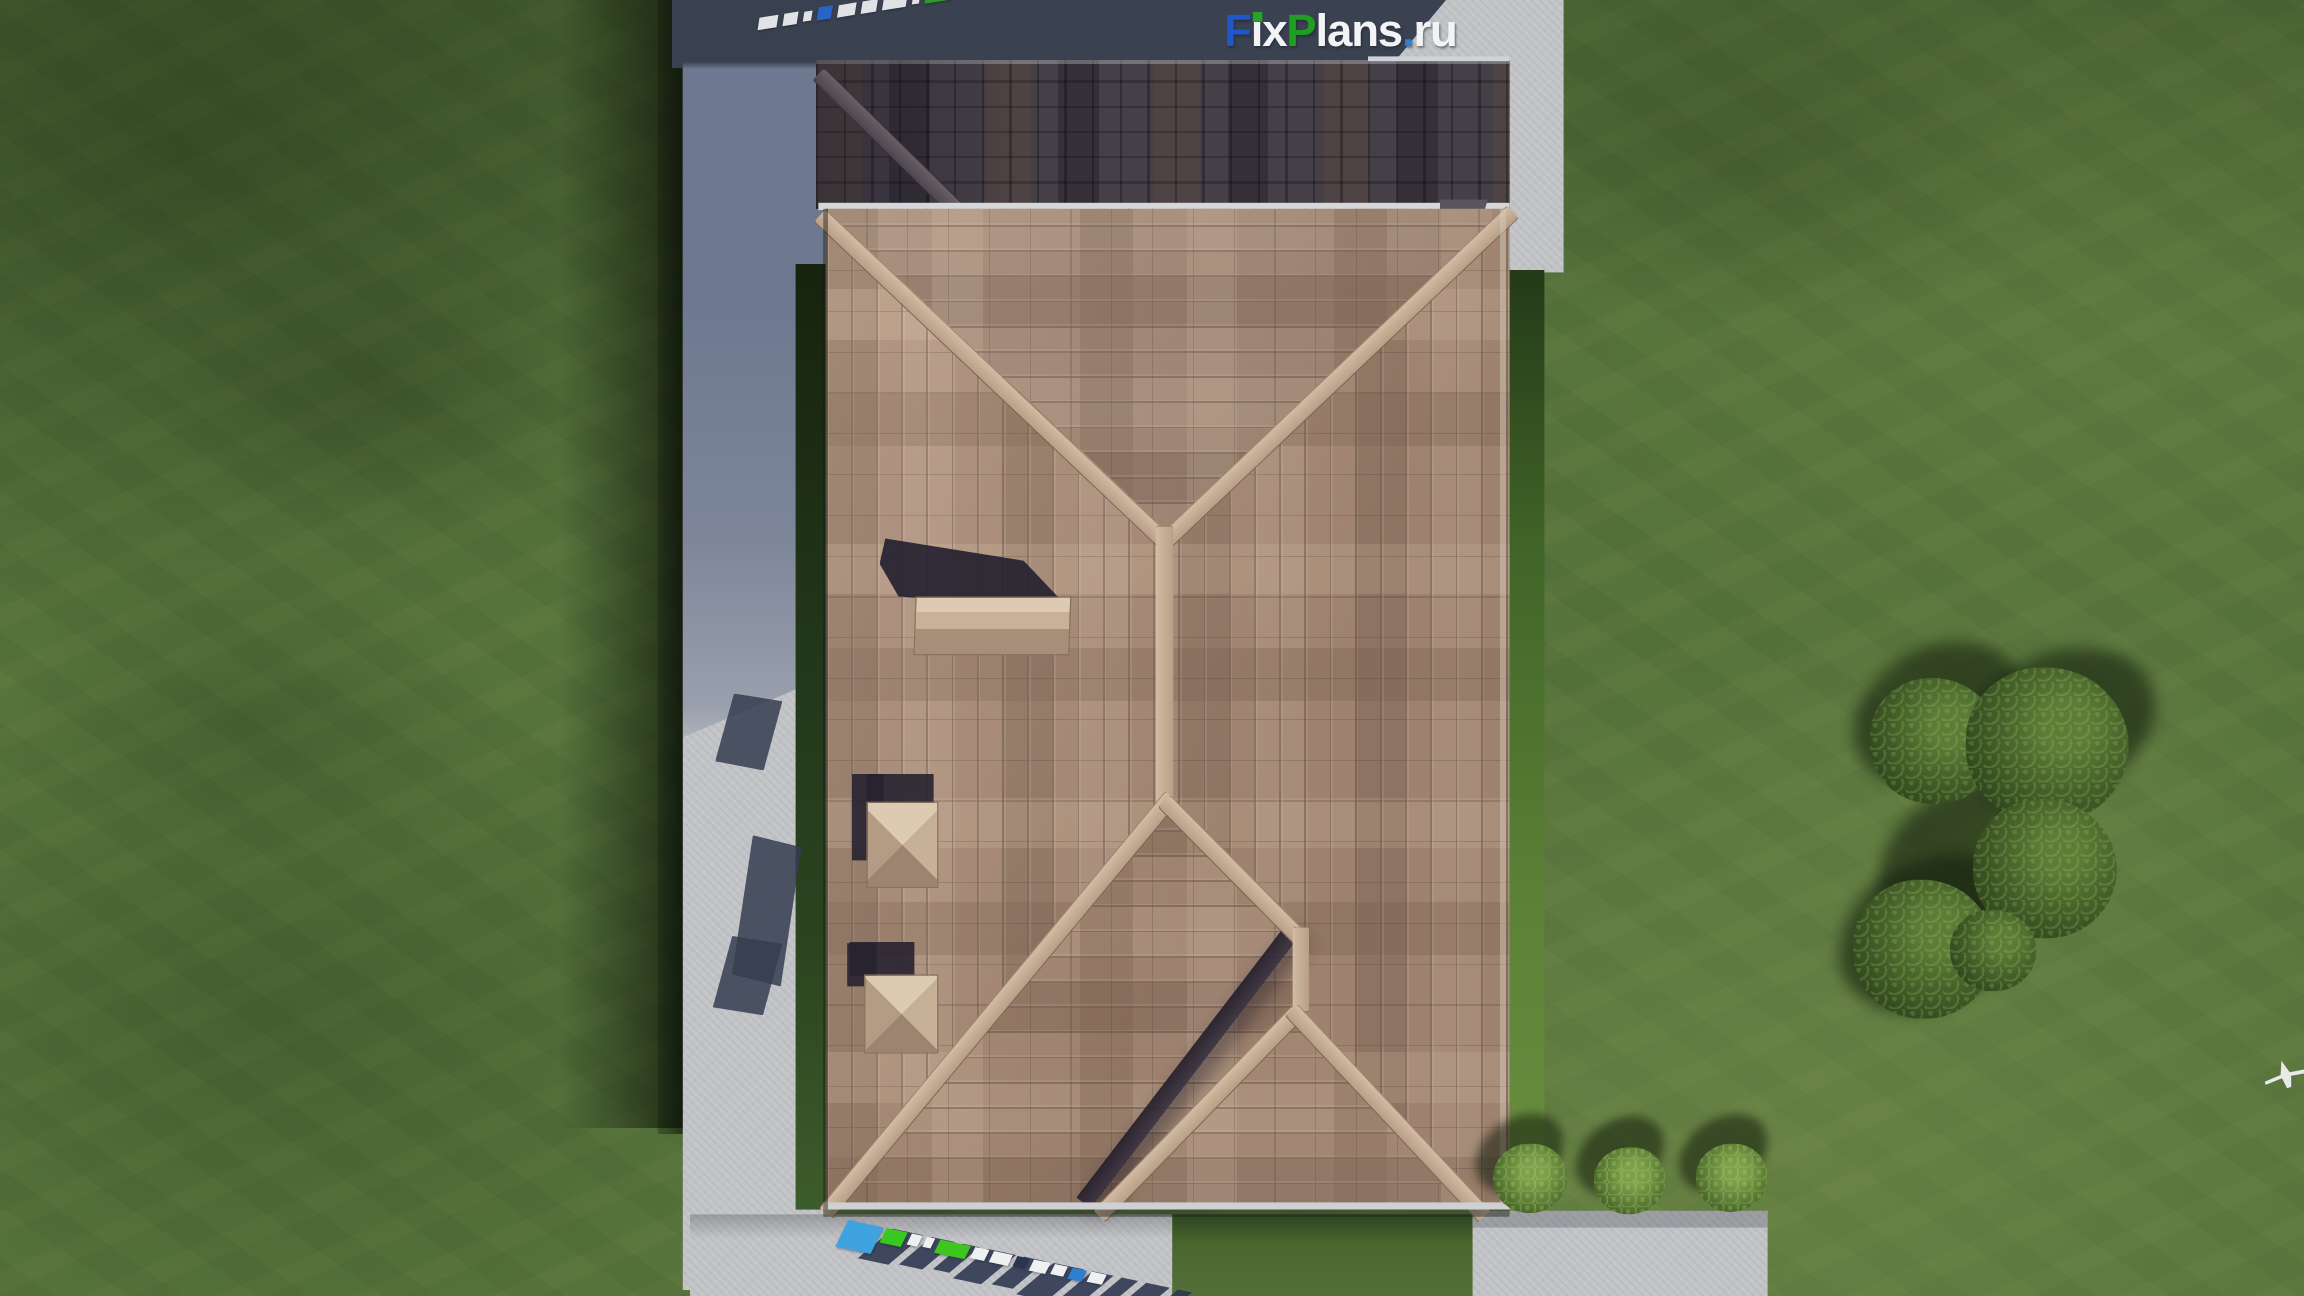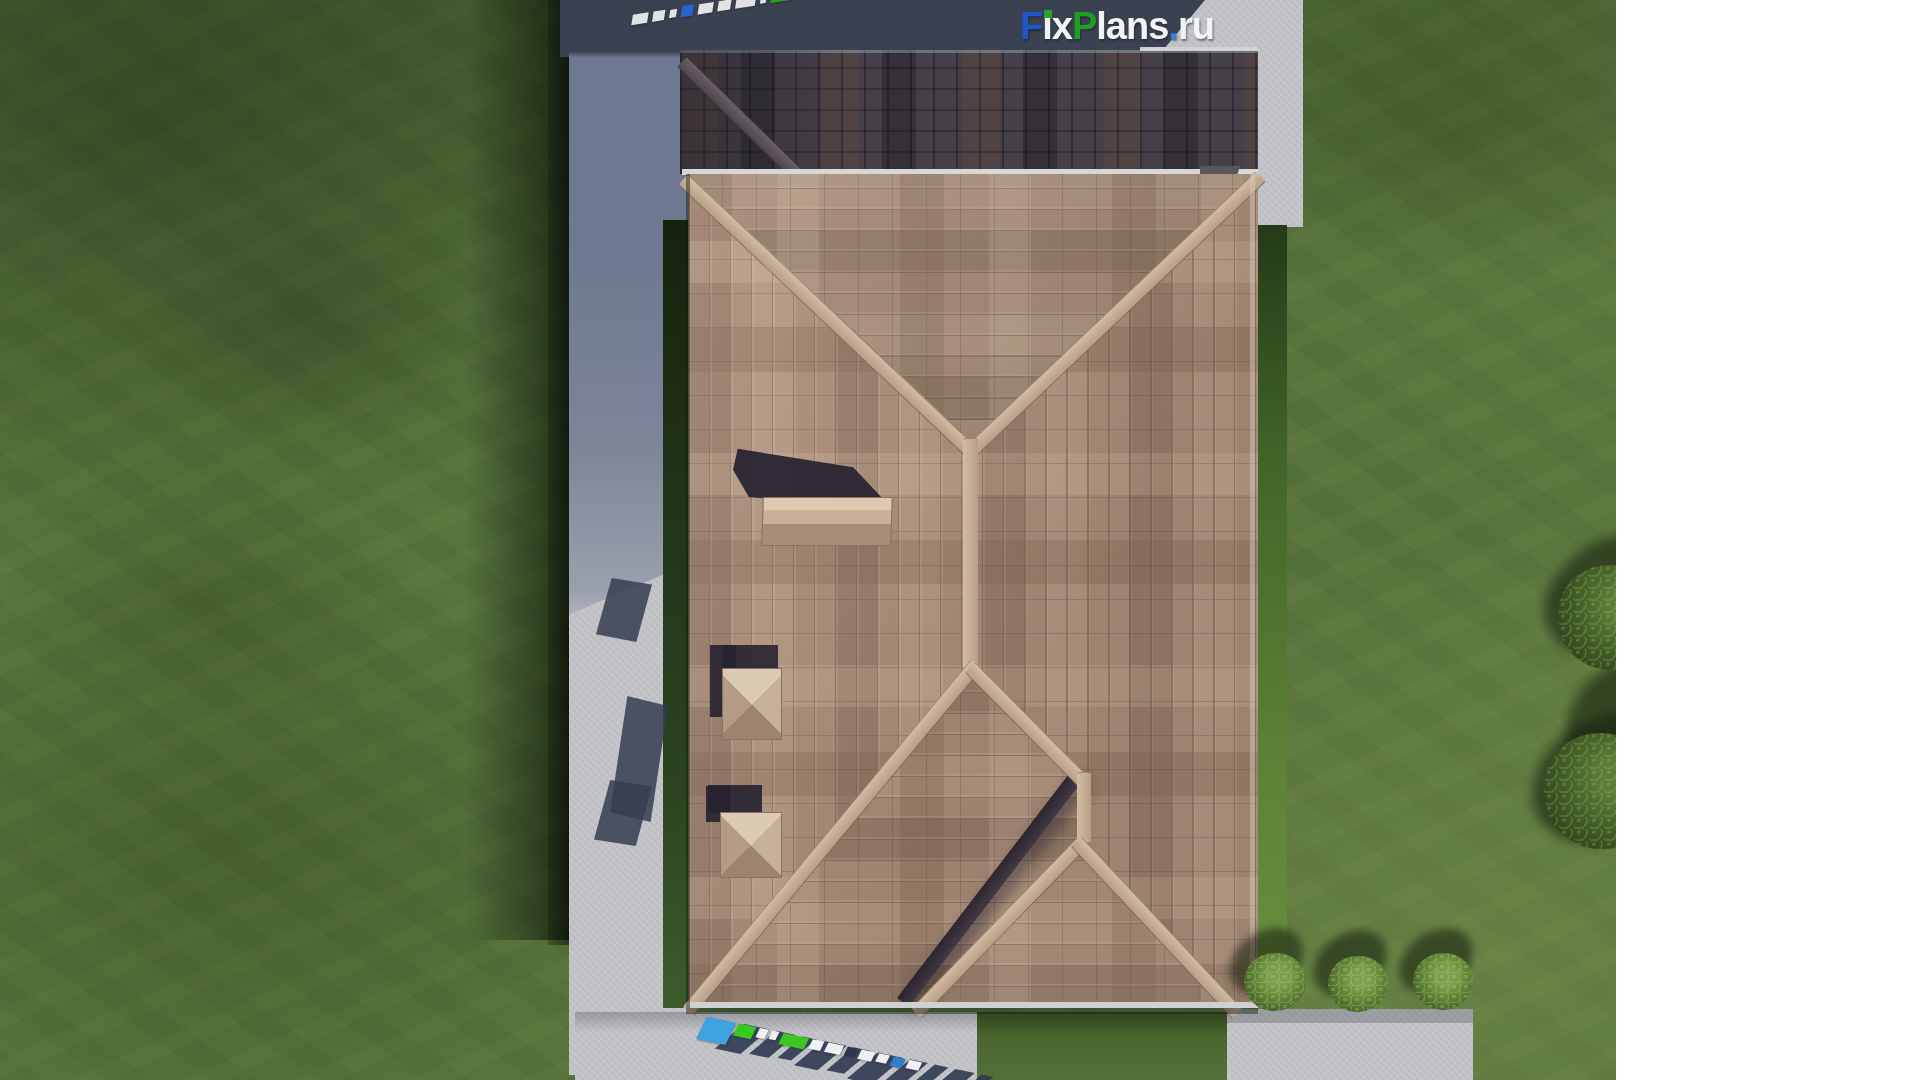--- a/index.html
+++ b/index.html
@@ -1,17 +1,17 @@
 <!DOCTYPE html>
 <html><head>
 <meta charset="utf-8">
 <style>
   html,body{margin:0;padding:0;}
   body{width:1920px;height:1080px;overflow:hidden;font-family:"Liberation Sans",sans-serif;}
-  .scene{position:relative;width:1616px;height:1080px;overflow:hidden;background-color:#57743c;}
+  .scene{position:relative;width:1920px;height:1080px;overflow:hidden;background-color:#57743c;}
   .abs{position:absolute;}
 
   
   .lawn{left:0;top:0;width:1920px;height:1080px;
     background-color:#57743c;
     background-image:
       radial-gradient(900px 600px at 78% 88%, rgba(140,160,86,.32), transparent 70%),
       radial-gradient(700px 500px at 92% 25%, rgba(126,146,78,.20), transparent 70%),
       radial-gradient(800px 600px at 8% 12%, rgba(16,26,10,.38), transparent 72%),
       radial-gradient(600px 420px at 12% 78%, rgba(22,34,14,.25), transparent 70%),

